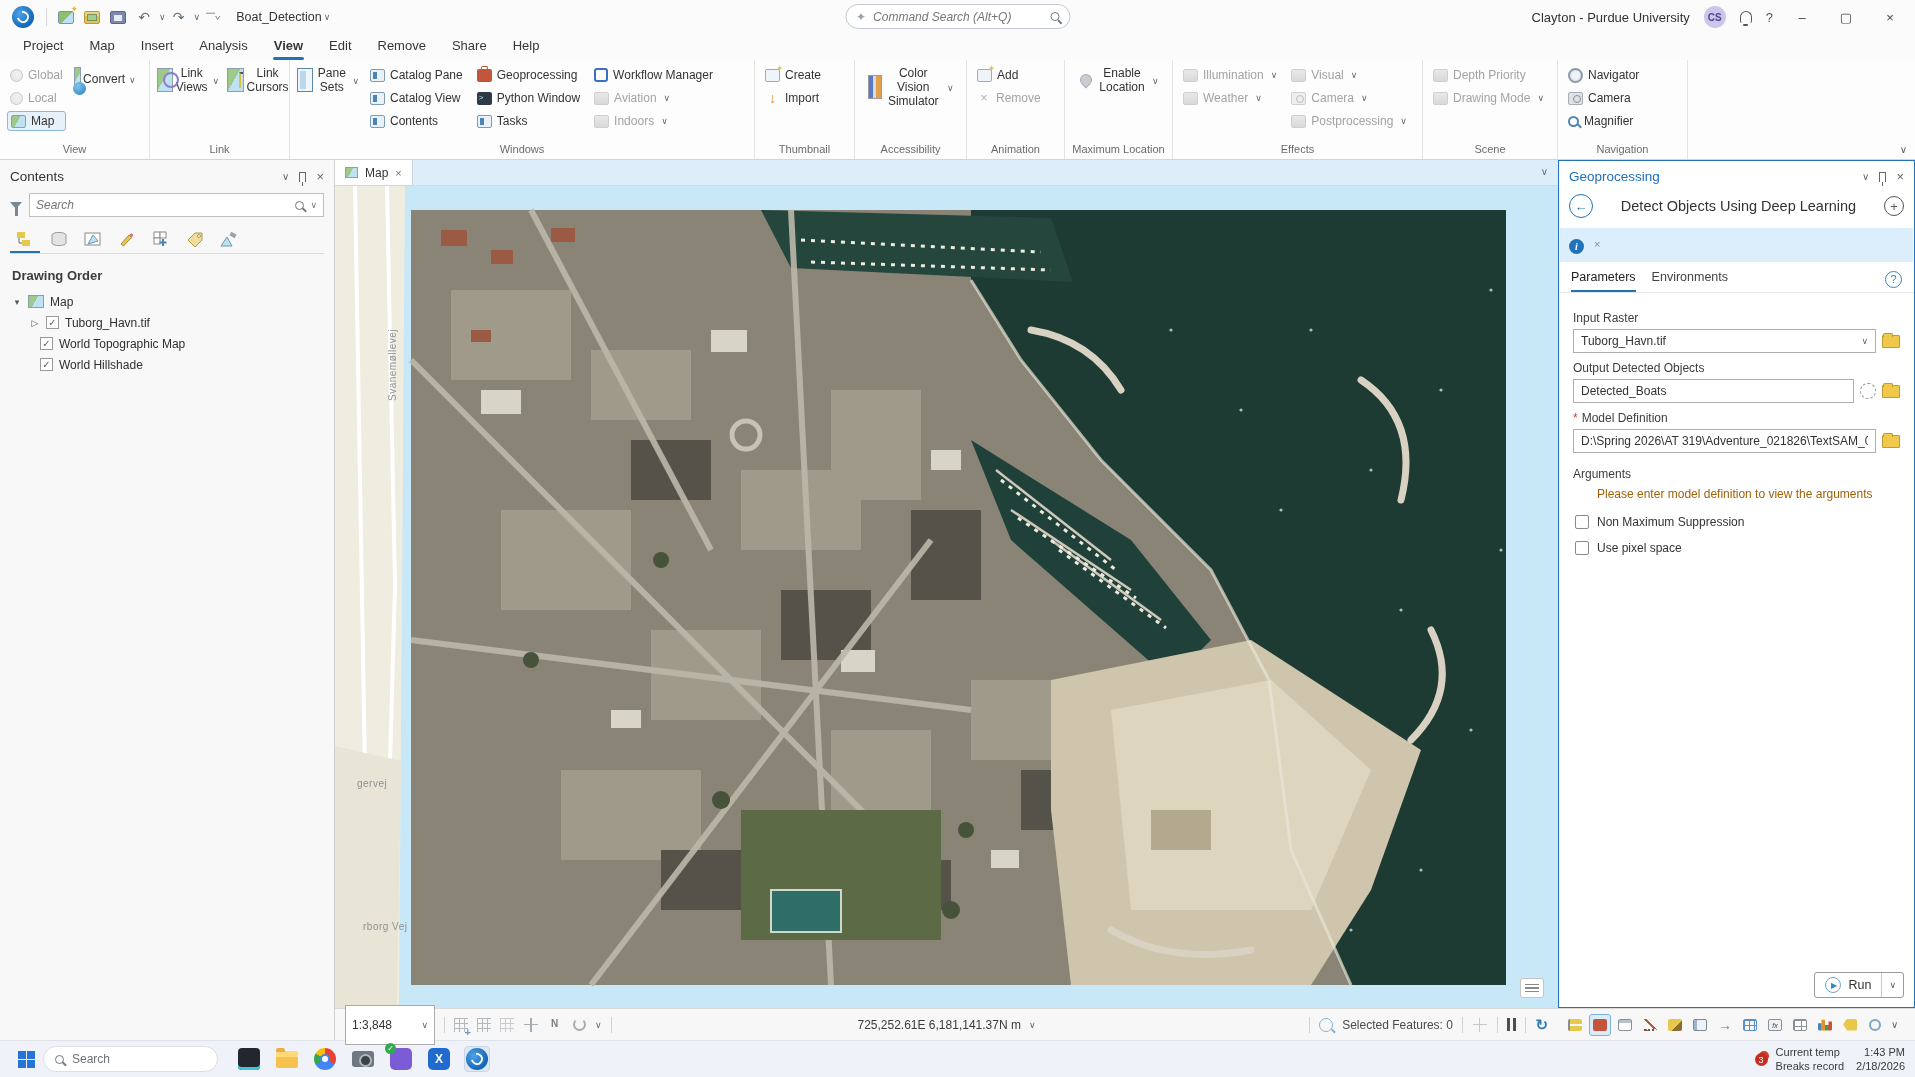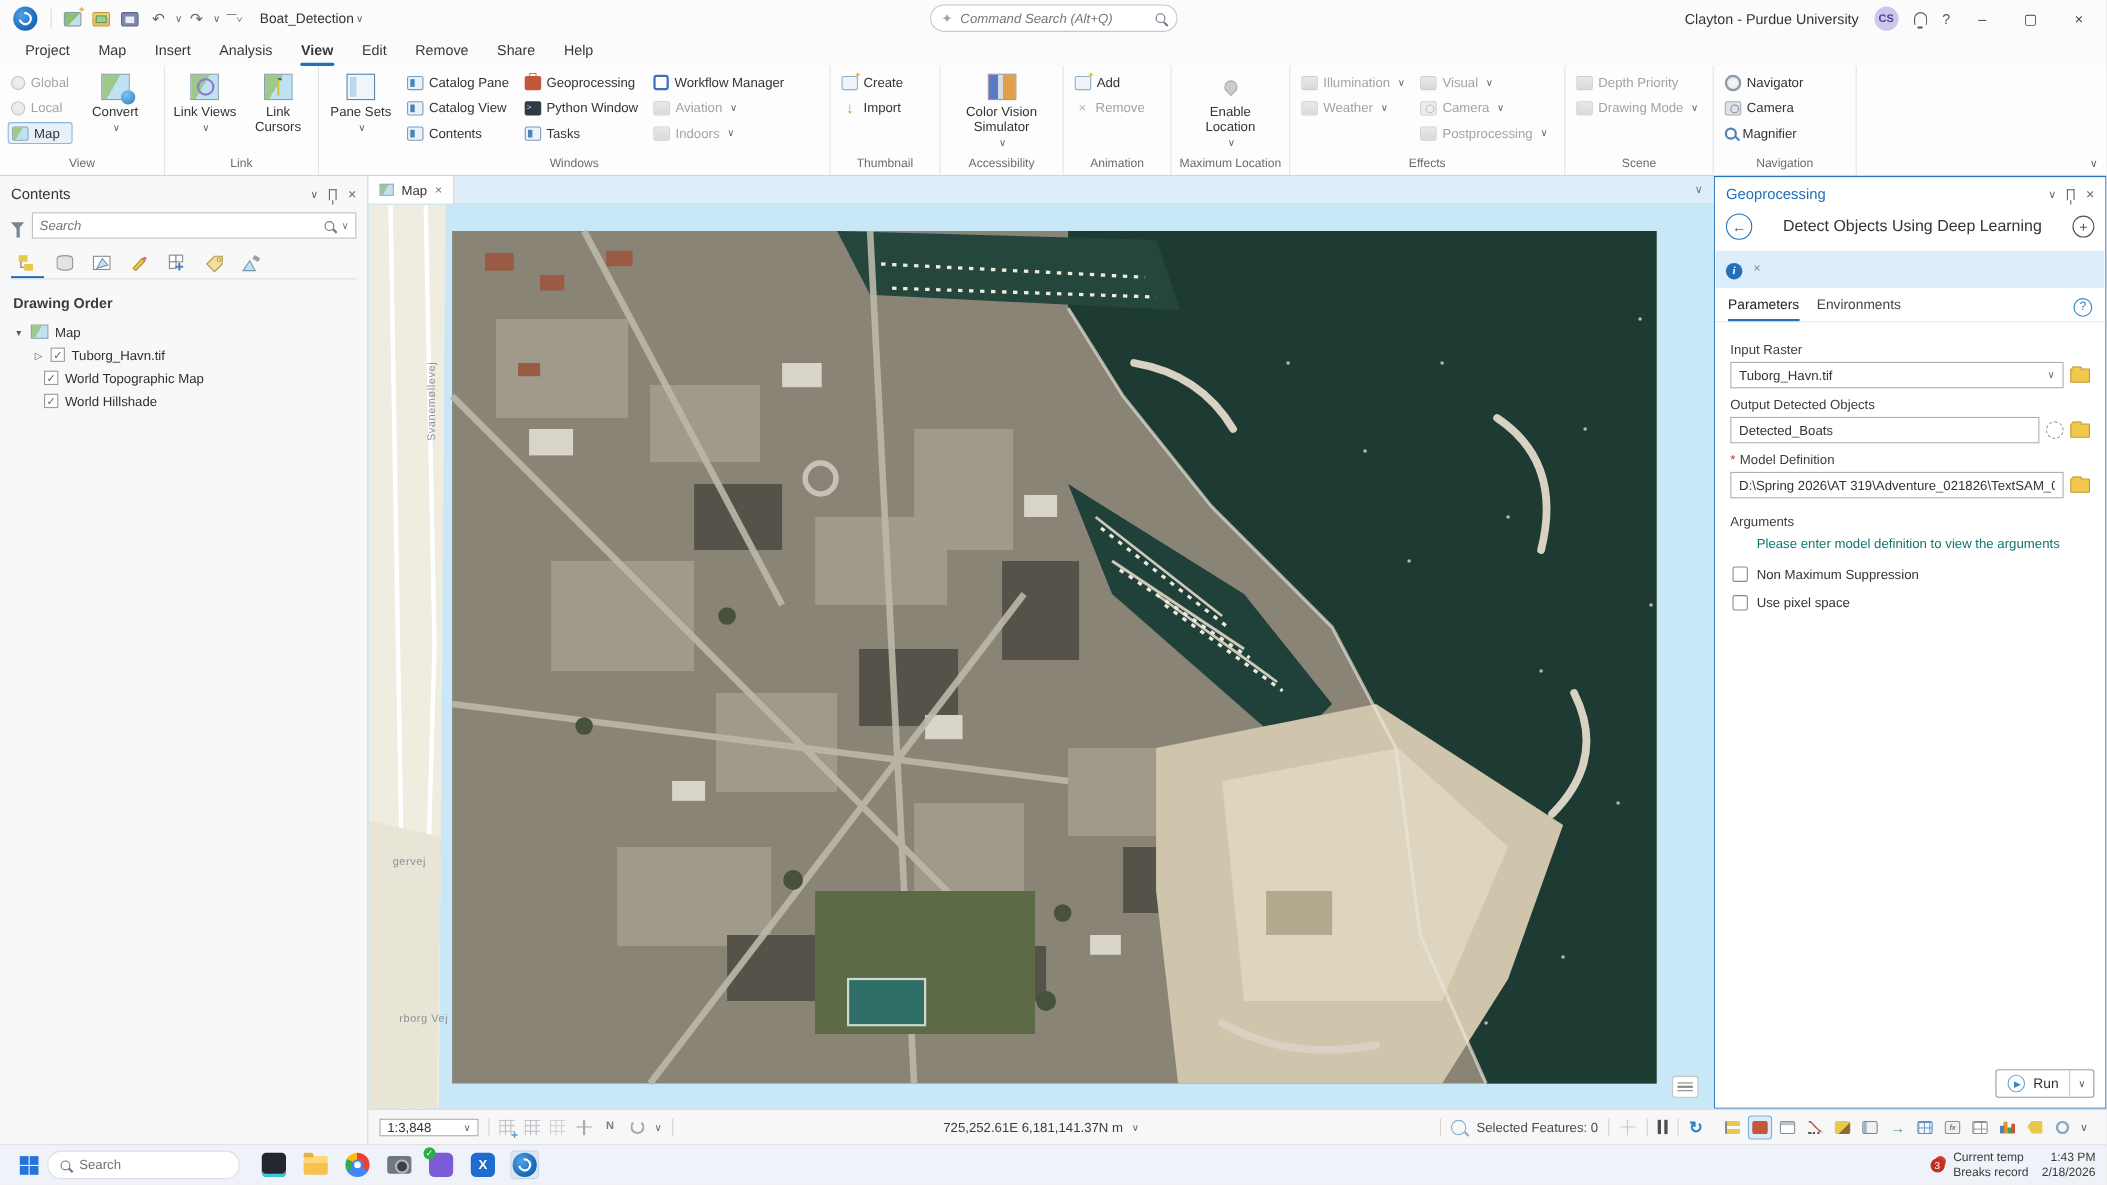--- a/index.html
+++ b/index.html
@@ -39,21 +39,21 @@
   .menubar { height:26px; background:#fbfbfc; display:flex; align-items:stretch; padding-left:10px; }
   .mtab { padding:4px 13px 0; font-size:13px; color:#373737; position:relative; }
   .mtab.active { font-weight:bold; }
   .mtab.active::after { content:""; position:absolute; left:12px; right:12px; bottom:0; height:3px; background:#2272b9; border-radius:2px; }
 
   
   .ribbon { height:100px; background:#fdfdfe; border-bottom:1px solid #d5d5d5; display:flex; position:relative; }
   .rgroup { display:flex; flex-direction:column; border-right:1px solid #e4e4e4; padding:5px 7px 0; flex:none; }
   .rbody { display:flex; gap:8px; flex:1; align-items:flex-start; }
   .rglabel { text-align:center; color:#6b6b6b; font-size:11px; padding:3px 0 4px; }
-  .bigbtn { display:flex; flex-direction:column; align-items:center; width:62px; font-size:12px; color:#333; text-align:center; line-height:1.15; gap:2px; padding-top:2px; }
+  .bigbtn { display:flex; align-items:center; width:62px; font-size:12px; color:#333; text-align:center; line-height:1.15; gap:2px; padding-top:2px; }
   .bigbtn .bic { width:26px; height:24px; margin-bottom:2px; }
   .smallcol { display:flex; flex-direction:column; gap:3px; }
   .smallbtn { display:flex; align-items:center; gap:5px; font-size:12px; color:#333; height:20px; white-space:nowrap; padding:0 3px; border-radius:3px; }
   .smallbtn.sel { border:1px solid #8bb8e0; background:#e6f1fa; }
   .smallbtn.dis, .bigbtn.dis { color:#a3a3a3; }
   .sic { width:15px; height:13px; border-radius:2px; flex:none; }
   .ic-globe { border:1.5px solid #9a9a9a; border-radius:50%; width:13px; height:13px; background:radial-gradient(circle at 60% 40%, #dfe9ef, #c3d4de); }
   .ic-map { background:linear-gradient(120deg,#9fc98a 0 45%, #bfe2f2 45%); border:1px solid #8aa0ad; }
   .ic-panel { background:#eaf2f9; border:1px solid #7d9cb5; position:relative; }
   .ic-panel::after{ content:""; position:absolute; left:2px; top:2px; bottom:2px; width:4px; background:#4d84b5; }
@@ -120,21 +120,21 @@
   .map-tab { background:#fff; display:flex; align-items:center; gap:7px; padding:0 10px; border-right:1px solid #c9d6e0; font-size:12px; }
   .map-tab .x { color:#777; font-size:11px; }
   .map-tabs .collapse { position:absolute; right:10px; top:6px; color:#5a7486; font-size:10px; }
   .map-canvas { flex:1; position:relative; background:#c8e7f7; overflow:hidden; }
   .canvas-svg { position:absolute; inset:0; }
   .street-label { position:absolute; color:#8d9297; font-size:10px; letter-spacing:.5px; }
   .street-label.vert { transform:rotate(-90deg); transform-origin:left top; }
   .corner-btn { position:absolute; right:14px; bottom:10px; width:24px; height:20px; background:#fff; border:1px solid #c5c5c5; border-radius:3px; display:flex; flex-direction:column; justify-content:center; gap:2px; padding:0 4px; }
   .corner-btn i { height:1.5px; background:#8a8a8a; display:block; }
   .map-status { height:32px; background:#f7f7f7; border-top:1px solid #d9d9d9; display:flex; align-items:center; padding:0 10px; gap:9px; position:relative; }
-  .scale-combo { width:90px; height:16px; border:1px solid #ababab; background:#fff; display:flex; align-items:center; justify-content:space-between; padding:0 6px; font-size:12px; }
+  .scale-combo { width:90px; height:40px; border:1px solid #ababab; background:#fff; display:flex; align-items:center; justify-content:space-between; padding:0 6px; font-size:12px; }
   .msic { width:16px; height:16px; display:inline-block; position:relative; opacity:.75; }
   .msic.grid { background:linear-gradient(#9aa3ab 1px, transparent 1px), linear-gradient(90deg,#9aa3ab 1px, transparent 1px); background-size:5px 5px; width:14px; height:14px; }
   .msic.plus::after { content:"+"; position:absolute; right:-3px; bottom:-6px; color:#3a78b5; font-weight:bold; font-size:11px; }
   .msic.cross::before { content:""; position:absolute; left:7px; top:1px; bottom:1px; width:1.5px; background:#8a949c; }
   .msic.cross::after { content:""; position:absolute; top:7px; left:1px; right:1px; height:1.5px; background:#8a949c; }
   .msic.north::after { content:"N"; position:absolute; font-size:10px; color:#4a5560; font-weight:bold; left:3px; top:1px; }
   .msic.rot { border:2px solid #8a949c; border-radius:50%; width:13px; height:13px; border-top-color:transparent; }
   .vsep { width:1px; height:16px; background:#d2d2d2; }
   .coords { position:absolute; left:50%; transform:translateX(-50%); font-size:12px; color:#3b3b3b; display:flex; gap:8px; align-items:center; }
   .ms-right { margin-left:auto; display:flex; align-items:center; gap:9px; font-size:12px; color:#4a4a4a; }
@@ -164,21 +164,21 @@
   .gp-form { padding:10px 14px 0; flex:1; }
   .f-label { font-size:12px; color:#3d3d3d; margin:8px 0 4px; }
   .req { color:#d03a2b; margin-right:4px; }
   .f-row { display:flex; align-items:center; gap:6px; }
   .combo { flex:1; height:24px; border:1px solid #aeaeae; display:flex; align-items:center; justify-content:space-between; padding:0 7px; font-size:12px; background:#fff; min-width:0; }
   .combo .val, .txt-input .val { white-space:nowrap; overflow:hidden; }
   .txt-input { flex:1; height:24px; border:1px solid #aeaeae; display:flex; align-items:center; padding:0 7px; font-size:12px; background:#fff; min-width:0; }
   .folder-ic { width:18px; height:13px; background:#f0c84c; border:1px solid #c39b2d; border-radius:1px; position:relative; flex:none; }
   .folder-ic::before { content:""; position:absolute; top:-3px; left:0; width:8px; height:3px; background:#f0c84c; border:1px solid #c39b2d; border-bottom:none; border-radius:2px 2px 0 0; }
   .derive-ic { width:16px; height:16px; border:1.5px dashed #8a949c; border-radius:50%; position:relative; flex:none; }
-  .hint { color:#0f766e; font-size:12px; padding:2px 0 2px 24px; }
+  .hint { color:#a16207; font-size:12px; padding:2px 0 2px 24px; }
   .chk-row { display:flex; align-items:center; gap:8px; margin:12px 0 0 2px; font-size:12px; color:#333; }
   .chk { width:14px; height:14px; border:1px solid #8a8a8a; background:#fff; border-radius:2px; flex:none; }
   .gp-footer { display:flex; justify-content:flex-end; padding:8px 10px 9px; }
   .run-btn { display:flex; align-items:center; border:1px solid #9a9a9a; border-radius:3px; background:#fff; height:26px; }
   .run-main { display:flex; align-items:center; gap:7px; padding:0 10px; font-size:12.5px; color:#333; }
   .play-circle { width:16px; height:16px; border-radius:50%; border:1.5px solid #6aa7d8; color:#2f86c4; font-size:8px; display:flex; align-items:center; justify-content:center; padding-left:1px; }
   .run-sep { width:1px; background:#c9c9c9; align-self:stretch; }
   .run-dd { padding:0 7px; color:#555; font-size:9px; }
   .dock-strip { height:32px; display:flex; align-items:center; gap:3px; padding:0 6px; background:#f7f7f7; border-top:1px solid #d9d9d9; }
   .dock-ic { width:22px; height:22px; display:flex; align-items:center; justify-content:center; border-radius:3px; }

